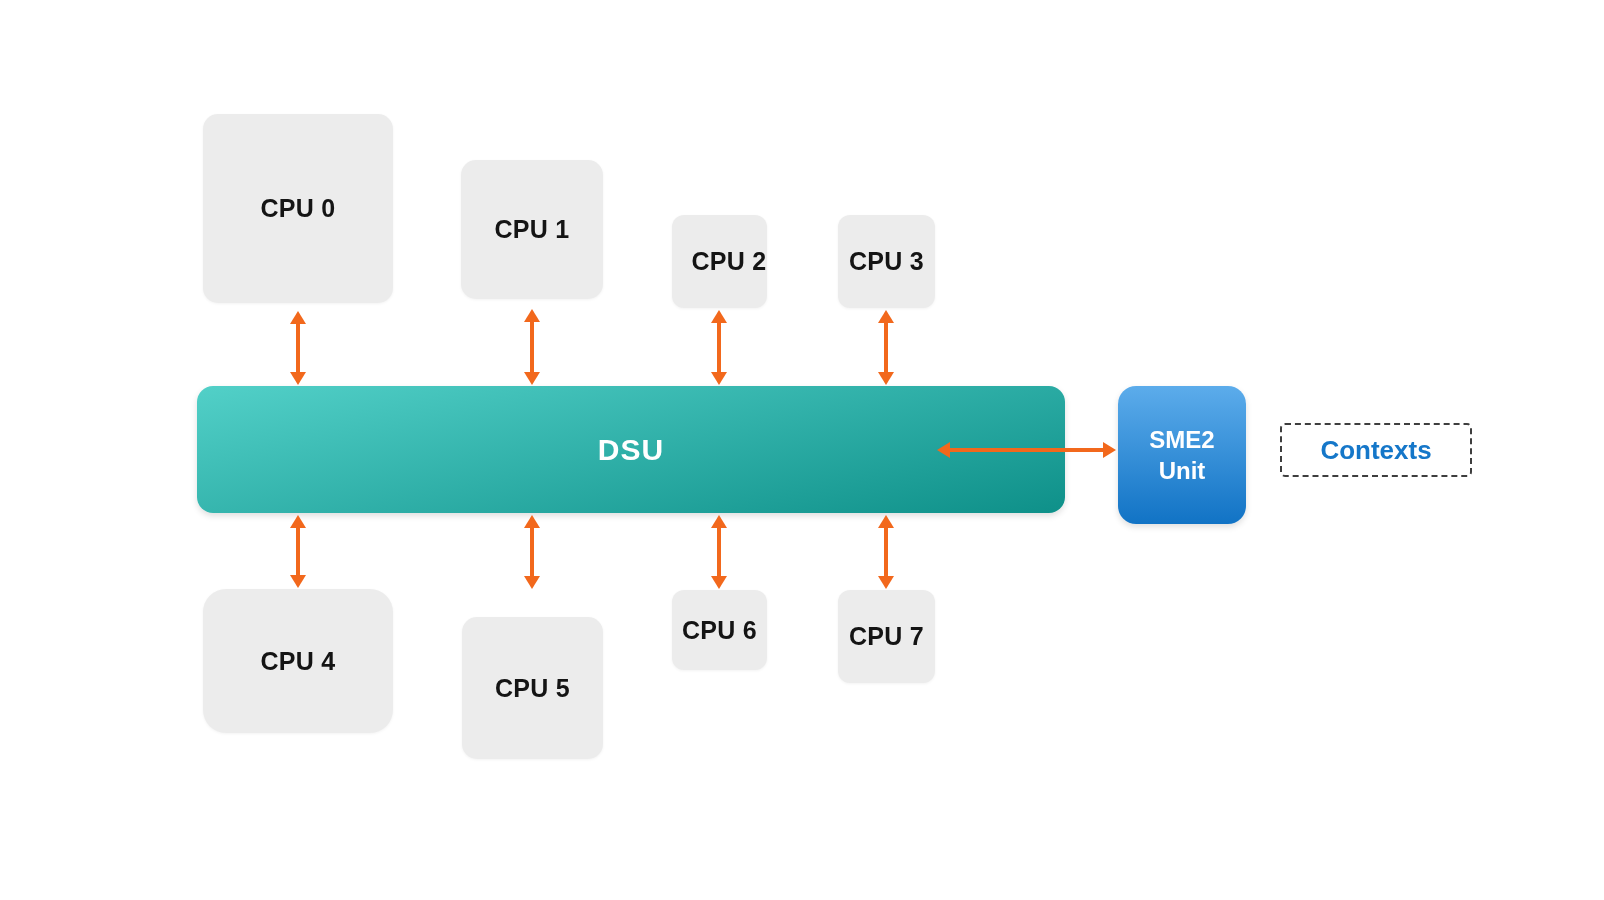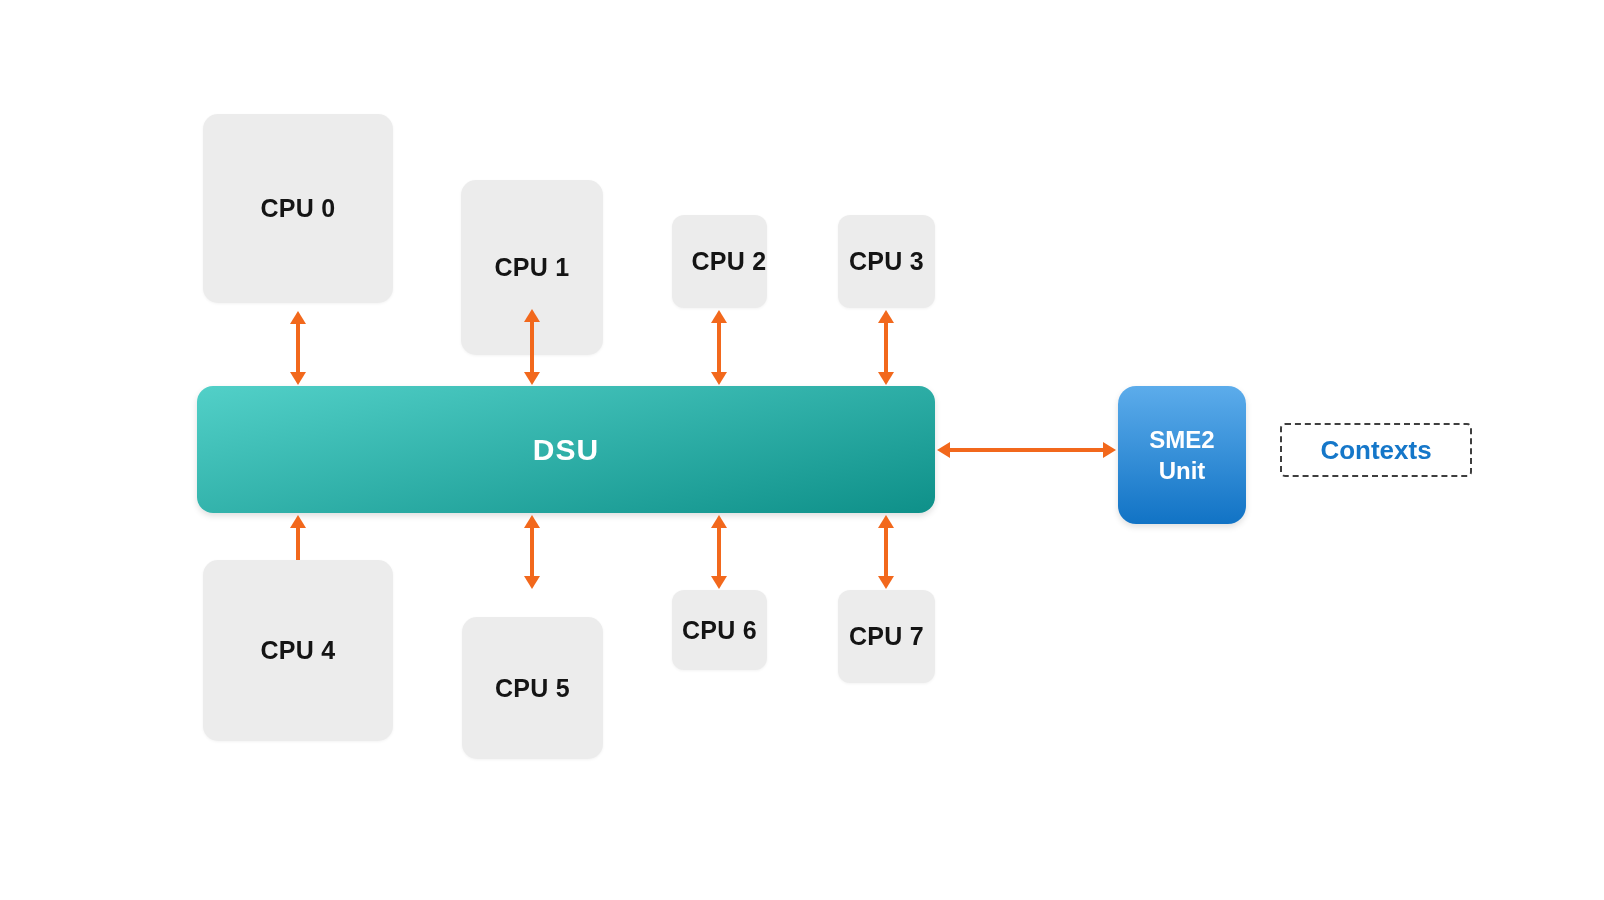--- a/index.html
+++ b/index.html
@@ -40,32 +40,32 @@
     justify-content: center;
     box-shadow: 0 1px 3px rgba(0,0,0,0.05);
   }
   .cpu-label {
     font-size: 25px;
     font-weight: 700;
     color: var(--cpu-label);
     letter-spacing: 0.3px;
   }
   .cpu0 { left: 203px; top: 114px; width: 190px; height: 189px; }
-  .cpu1 { left: 461px; top: 180px; width: 142px; height: 175px; }
+  .cpu1 { left: 461px; top: 160px; width: 142px; height: 139px; }
   .cpu2 { left: 672px; top: 215px; width: 95px;  height: 93px; border-radius: 12px; padding-left: 19px; }
   .cpu3 { left: 838px; top: 215px; width: 97px;  height: 93px; border-radius: 12px; }
-  .cpu4 { left: 203px; top: 560px; width: 190px; height: 181px; }
+  .cpu4 { left: 203px; top: 589px; width: 190px; height: 144px; border-radius: 23px; }
   .cpu5 { left: 462px; top: 617px; width: 141px; height: 142px; }
   .cpu6 { left: 672px; top: 590px; width: 95px;  height: 80px; border-radius: 12px; }
   .cpu7 { left: 838px; top: 590px; width: 97px;  height: 93px; border-radius: 12px; }
 
   
   .dsu-box {
     position: absolute;
-    left: 197px; top: 386px; width: 738px; height: 127px;
+    left: 197px; top: 386px; width: 868px; height: 127px;
     border-radius: 16px;
     background: linear-gradient(168deg, var(--dsu-top) 0%, var(--dsu-bottom) 100%);
     display: flex; align-items: center; justify-content: center;
     box-shadow: 0 3px 6px rgba(0,0,0,0.13);
   }
   .dsu-label {
     color: var(--box-label);
     font-size: 30px;
     font-weight: 600;
     letter-spacing: 1px;

